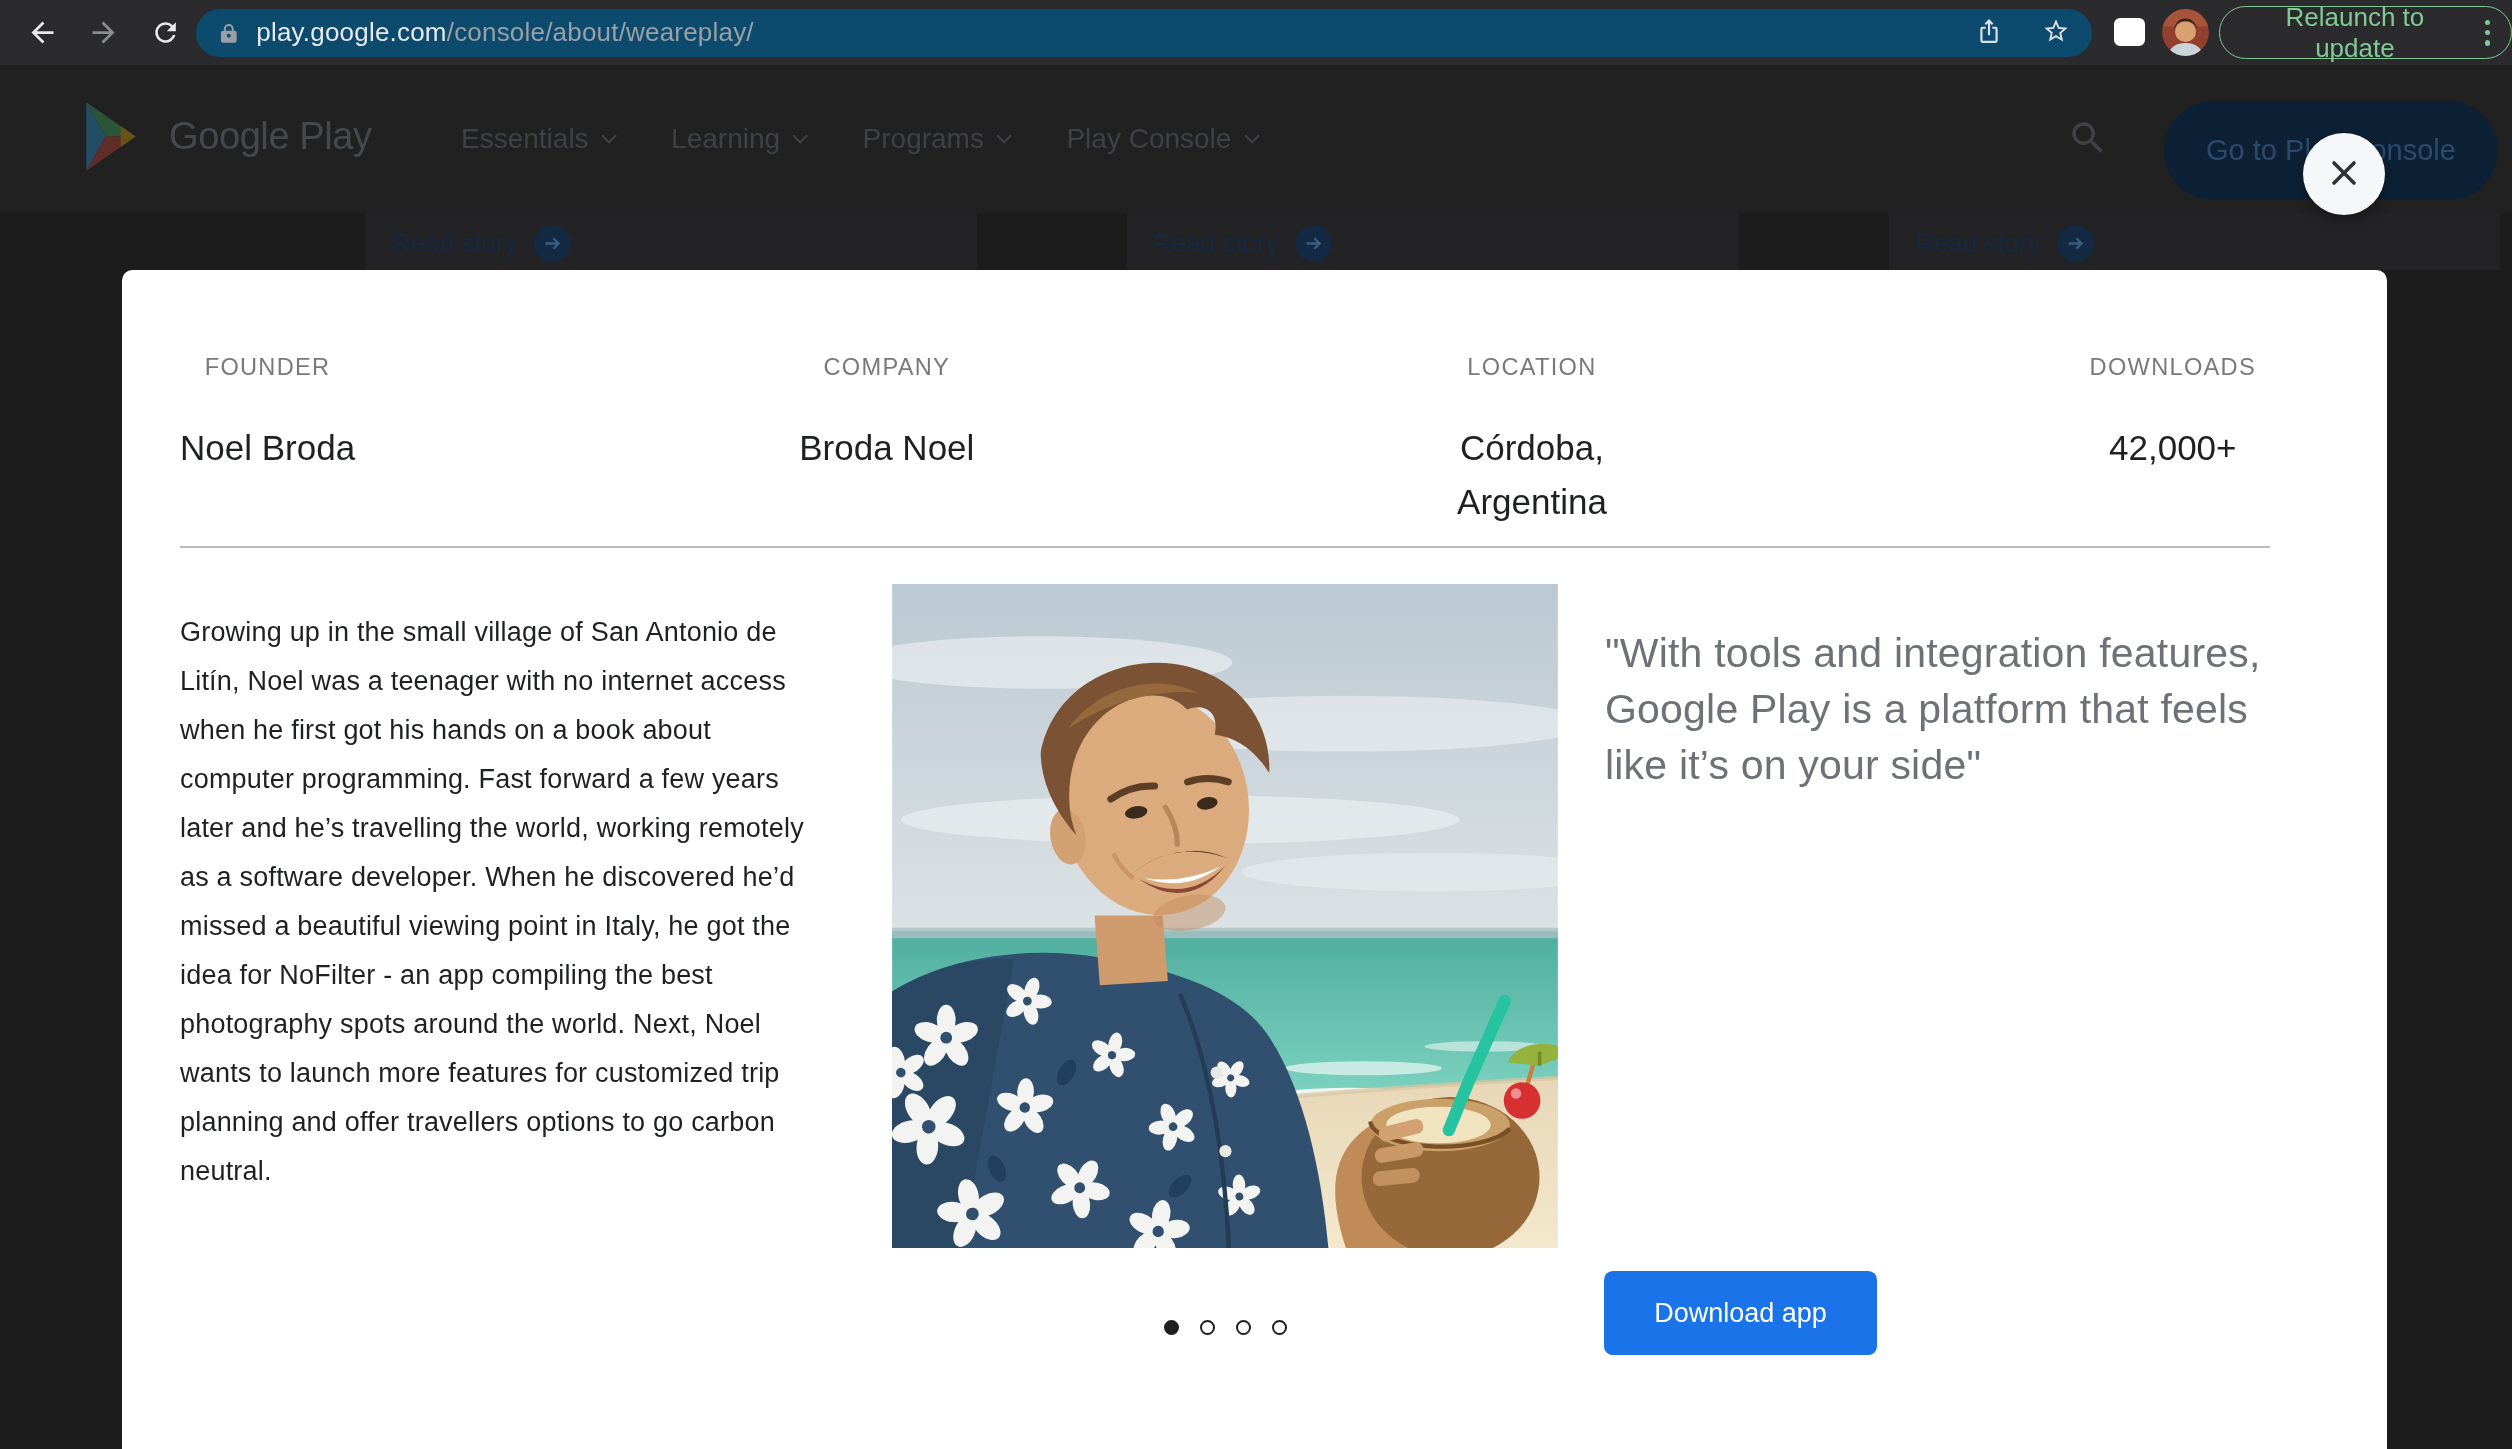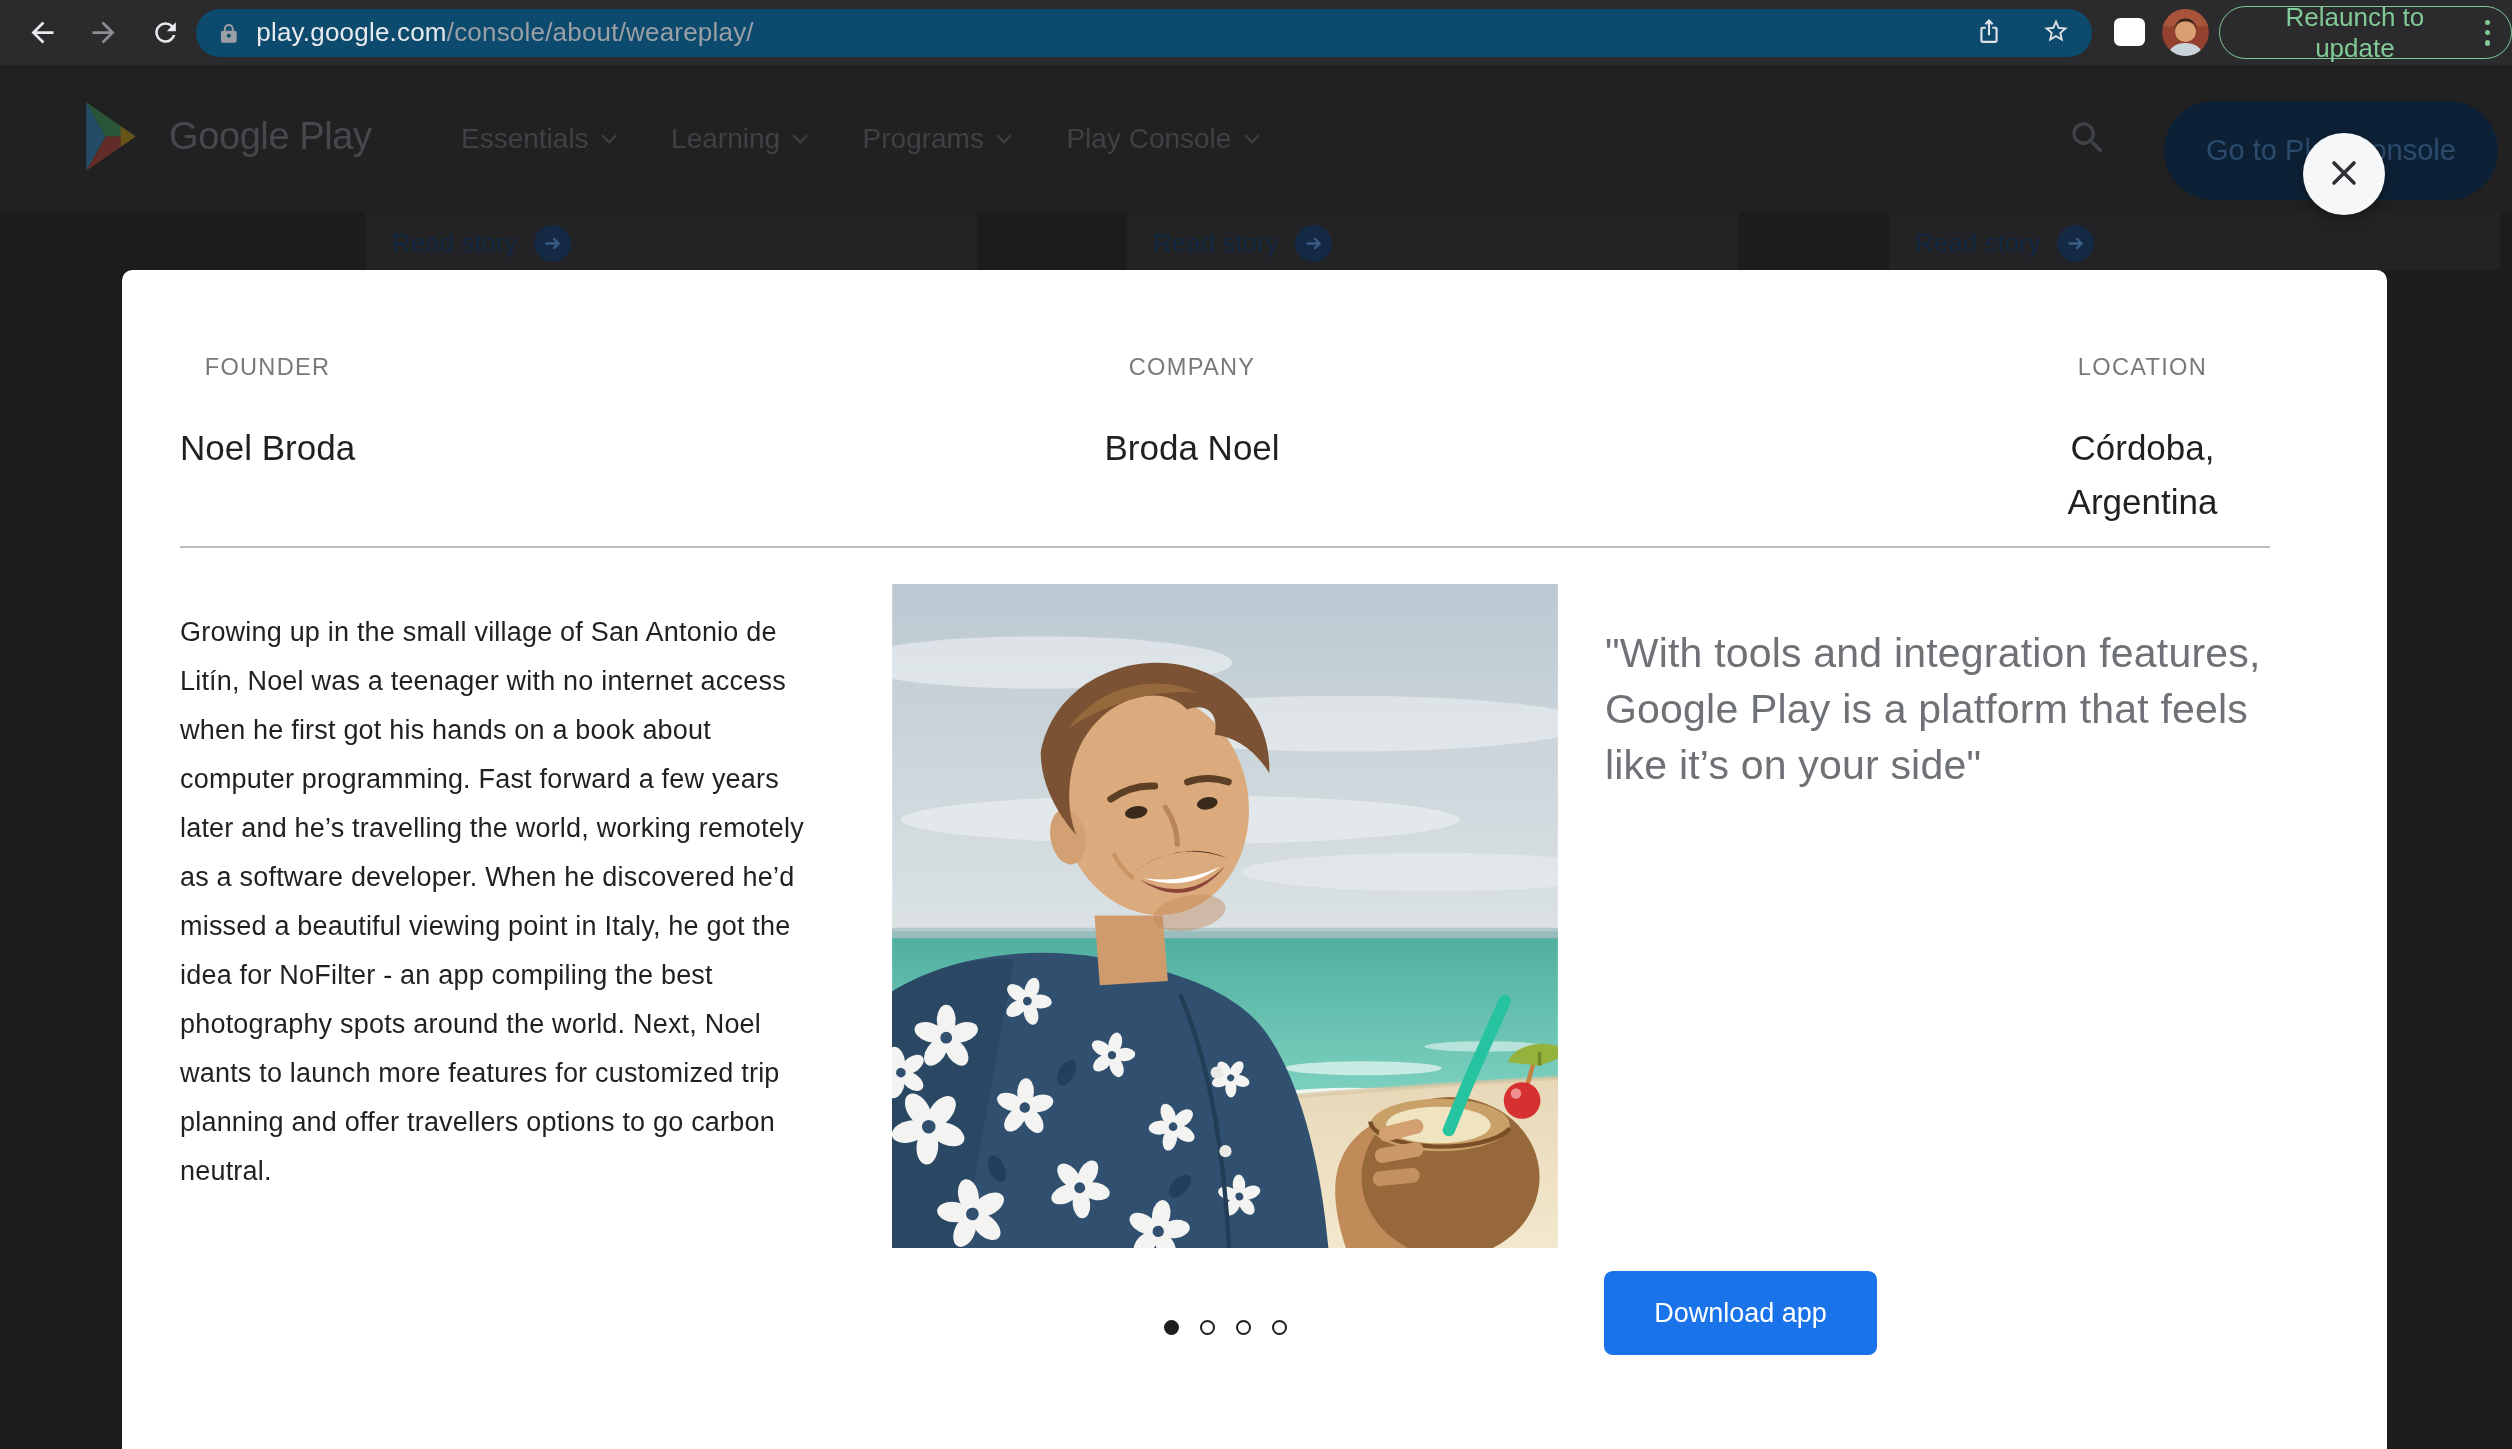--- a/index.html
+++ b/index.html
@@ -209,20 +209,24 @@
         <div class="lbl">FOUNDER</div>
         <div class="val">Noel Broda</div>
       </div>
       <div class="stat">
         <div class="lbl">COMPANY</div>
         <div class="val">Broda Noel</div>
       </div>
       <div class="stat" style="max-width:227px;">
         <div class="lbl">LOCATION</div>
         <div class="val">Córdoba, Argentina</div>
+      </div>
+      <div class="stat">
+        <div class="lbl">DOWNLOADS</div>
+        <div class="val">42,000+</div>
       </div>
     </div>
 
     <div class="divider"></div>
 
     <p class="story">Growing up in the small village of San Antonio de Litín, Noel was a teenager with no internet access when he first got his hands on a book about computer programming. Fast forward a few years later and he’s travelling the world, working remotely as a software developer. When he discovered he’d missed a beautiful viewing point in Italy, he got the idea for NoFilter - an app compiling the best photography spots around the world. Next, Noel wants to launch more features for customized trip planning and offer travellers options to go carbon neutral.</p>
 
     <div class="photo">
       <svg width="666" height="664" viewBox="0 0 763 761">
         <defs>

